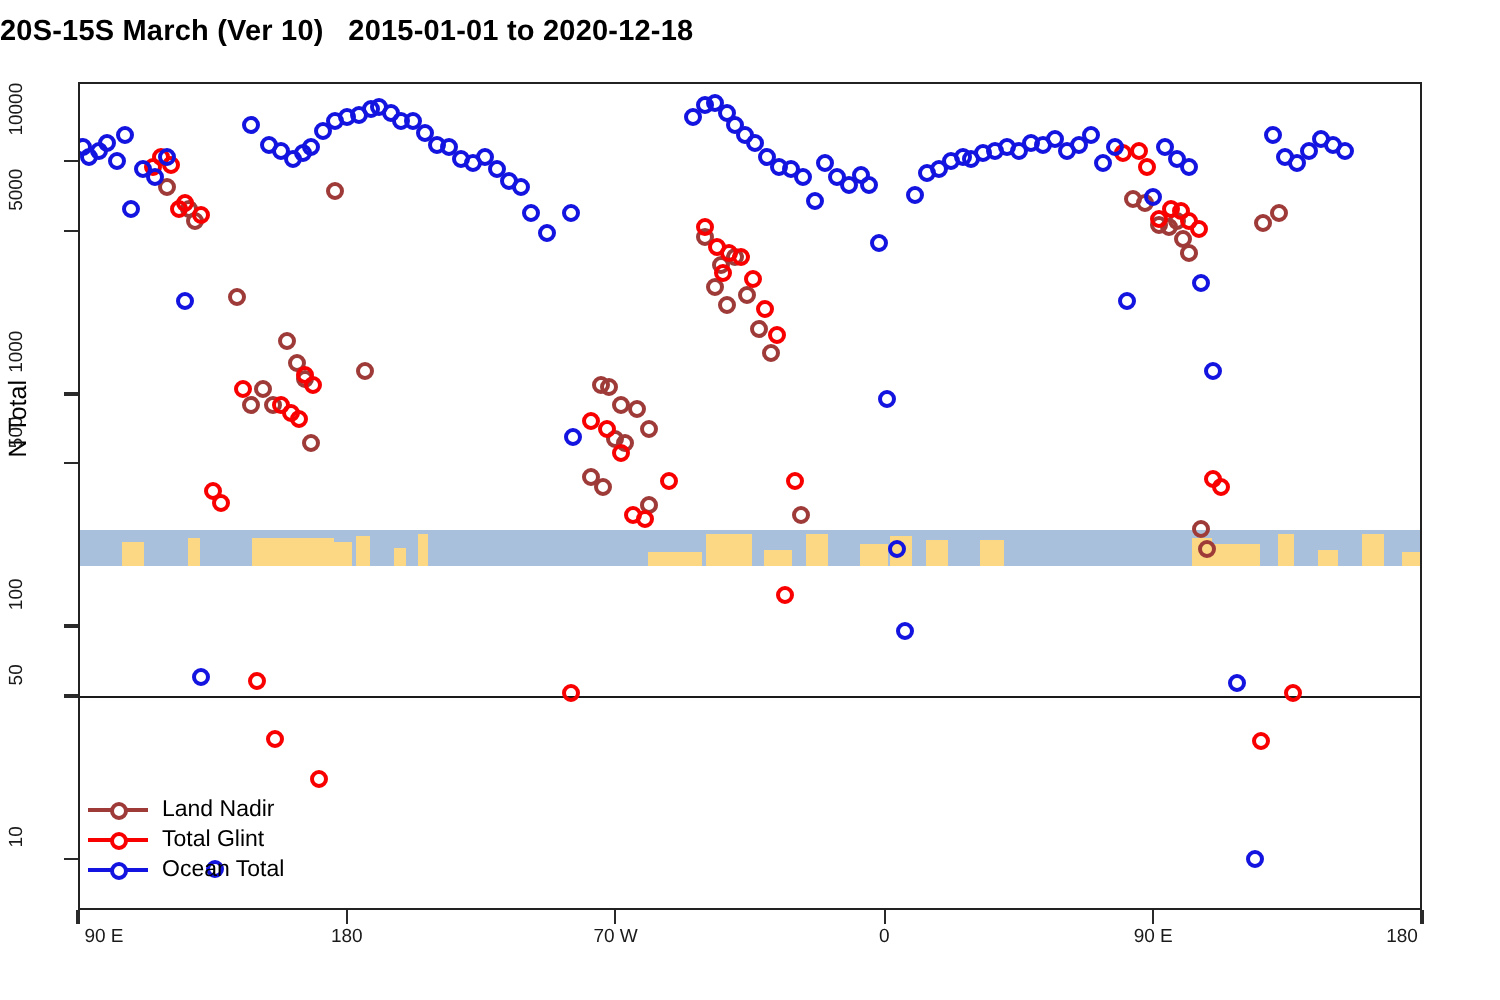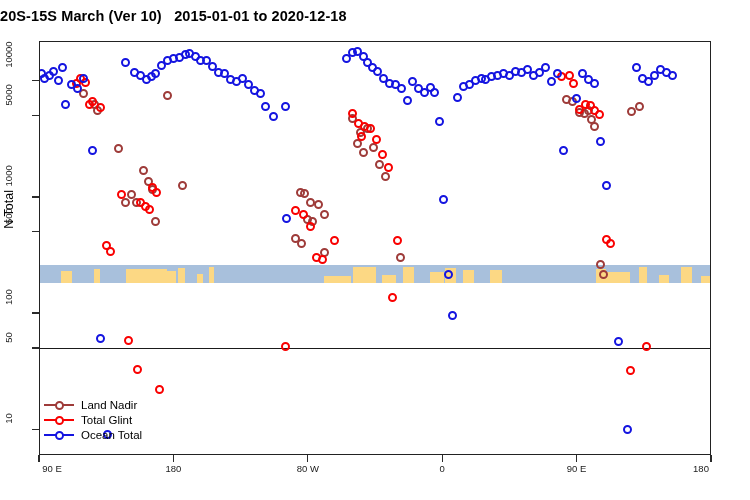--- a/index.html
+++ b/index.html
@@ -190,21 +190,21 @@
       <div style="position: absolute; left: 14px; top: 196.926px; font-size: 9.5px; color: rgb(26, 26, 26); writing-mode: vertical-rl; transform: rotate(180deg) translate(0px, 50%); transform-origin: left top; white-space: nowrap;">1000</div>
       <div class="ytick" style="top: 115.139px;"></div>
       <div style="position: absolute; left: 14px; top: 115.739px; font-size: 9.5px; color: rgb(26, 26, 26); writing-mode: vertical-rl; transform: rotate(180deg) translate(0px, 50%); transform-origin: left top; white-space: nowrap;">5000</div>
       <div class="ytick" style="top: 80.1733px;"></div>
       <div style="position: absolute; left: 14px; top: 80.7733px; font-size: 9.5px; color: rgb(26, 26, 26); writing-mode: vertical-rl; transform: rotate(180deg) translate(0px, 50%); transform-origin: left top; white-space: nowrap;">10000</div>
       <div class="xtick" style="left: 38.4px;"></div>
       <div class="xtick-label" style="left: 52px;">90 E</div>
       <div class="xtick" style="left: 172.8px;"></div>
       <div class="xtick-label" style="left: 173.4px;">180</div>
       <div class="xtick" style="left: 307.2px;"></div>
-      <div class="xtick-label" style="left: 307.8px;">80 W</div>
+      <div class="xtick-label" style="left: 307.8px;">70 W</div>
       <div class="xtick" style="left: 441.6px;"></div>
       <div class="xtick-label" style="left: 442.2px;">0</div>
       <div class="xtick" style="left: 576px;"></div>
       <div class="xtick-label" style="left: 576.6px;">90 E</div>
       <div class="xtick" style="left: 710.4px;"></div>
       <div class="xtick-label" style="left: 701px;">180</div>
     </div>
 
   <div id="plot-area">
     <div id="map-strip" style="top: 223.879px; height: 18.5497px; background: rgb(168, 192, 220);">

